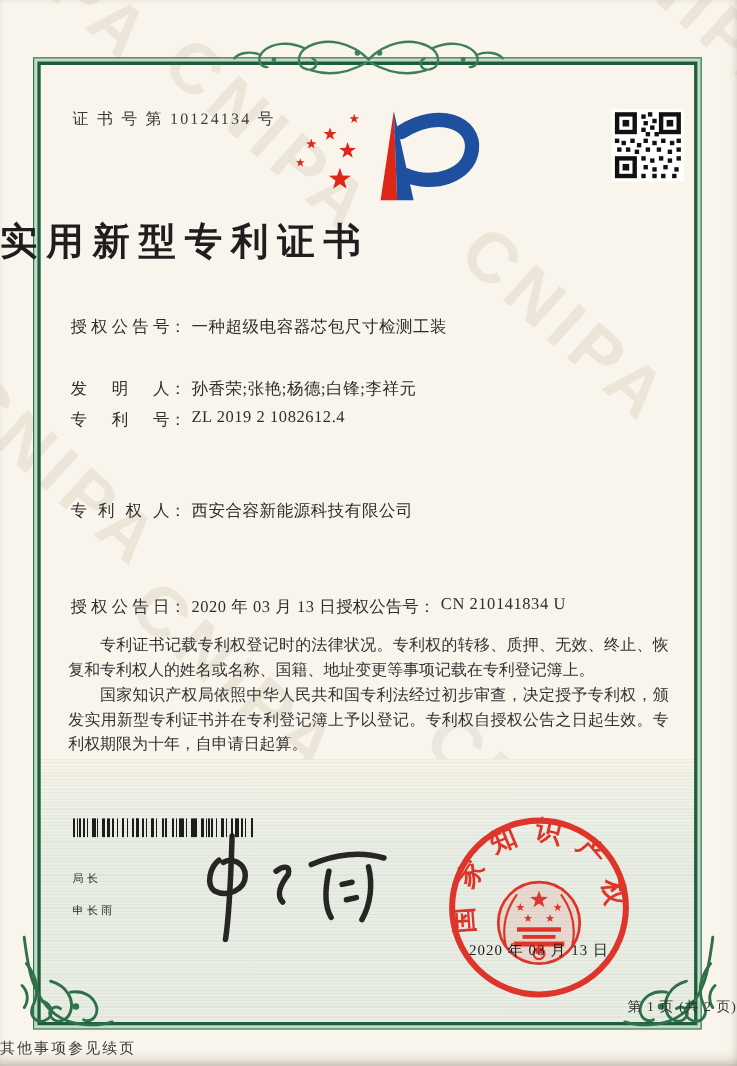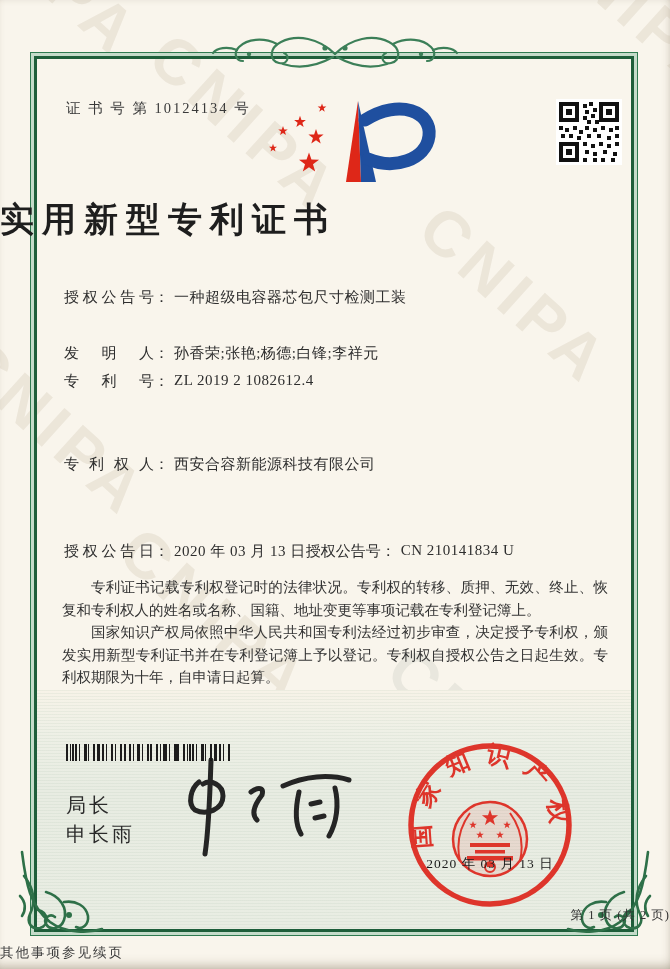--- a/index.html
+++ b/index.html
@@ -46,21 +46,21 @@
   .paras{position:absolute;left:62px;top:576px;width:546px;font-size:14.5px;color:#333;
          line-height:22.5px;text-align:justify;}
   .paras p{margin:0;text-indent:2em;}
   .barcode{
     position:absolute;left:66px;top:744px;width:164px;height:17px;
     background:
       repeating-linear-gradient(90deg,#1c1c1c 0 2px,transparent 2px 4px,#1c1c1c 4px 5px,transparent 5px 9px),
       repeating-linear-gradient(90deg,transparent 0 6px,#1c1c1c 6px 8px,transparent 8px 13px);
   }
   .director{position:absolute;left:66px;font-family:Liberation Serif, serif;
-            font-size:20px;color:#2b2b2b;letter-spacing:3px;}
+            font-size:10px;color:#2b2b2b;letter-spacing:3px;}
   .sig{position:absolute;left:165px;top:752px;}
   .seal{position:absolute;left:402px;top:737px;}
   .seal-date{position:absolute;left:410px;top:855px;width:160px;text-align:center;
              font-size:13.5px;color:#1c1c1c;letter-spacing:1px;}
   .page-info{position:absolute;left:0;right:0;top:907px;text-align:right;font-size:12.5px;
              color:#333;letter-spacing:1px;}
   .note{position:absolute;left:0;right:0;top:944px;text-align:left;font-size:13.5px;
         color:#3c3c3c;letter-spacing:2px;}
   .ornament-top{position:absolute;left:175px;top:30px;}
   .corner{position:absolute;}

